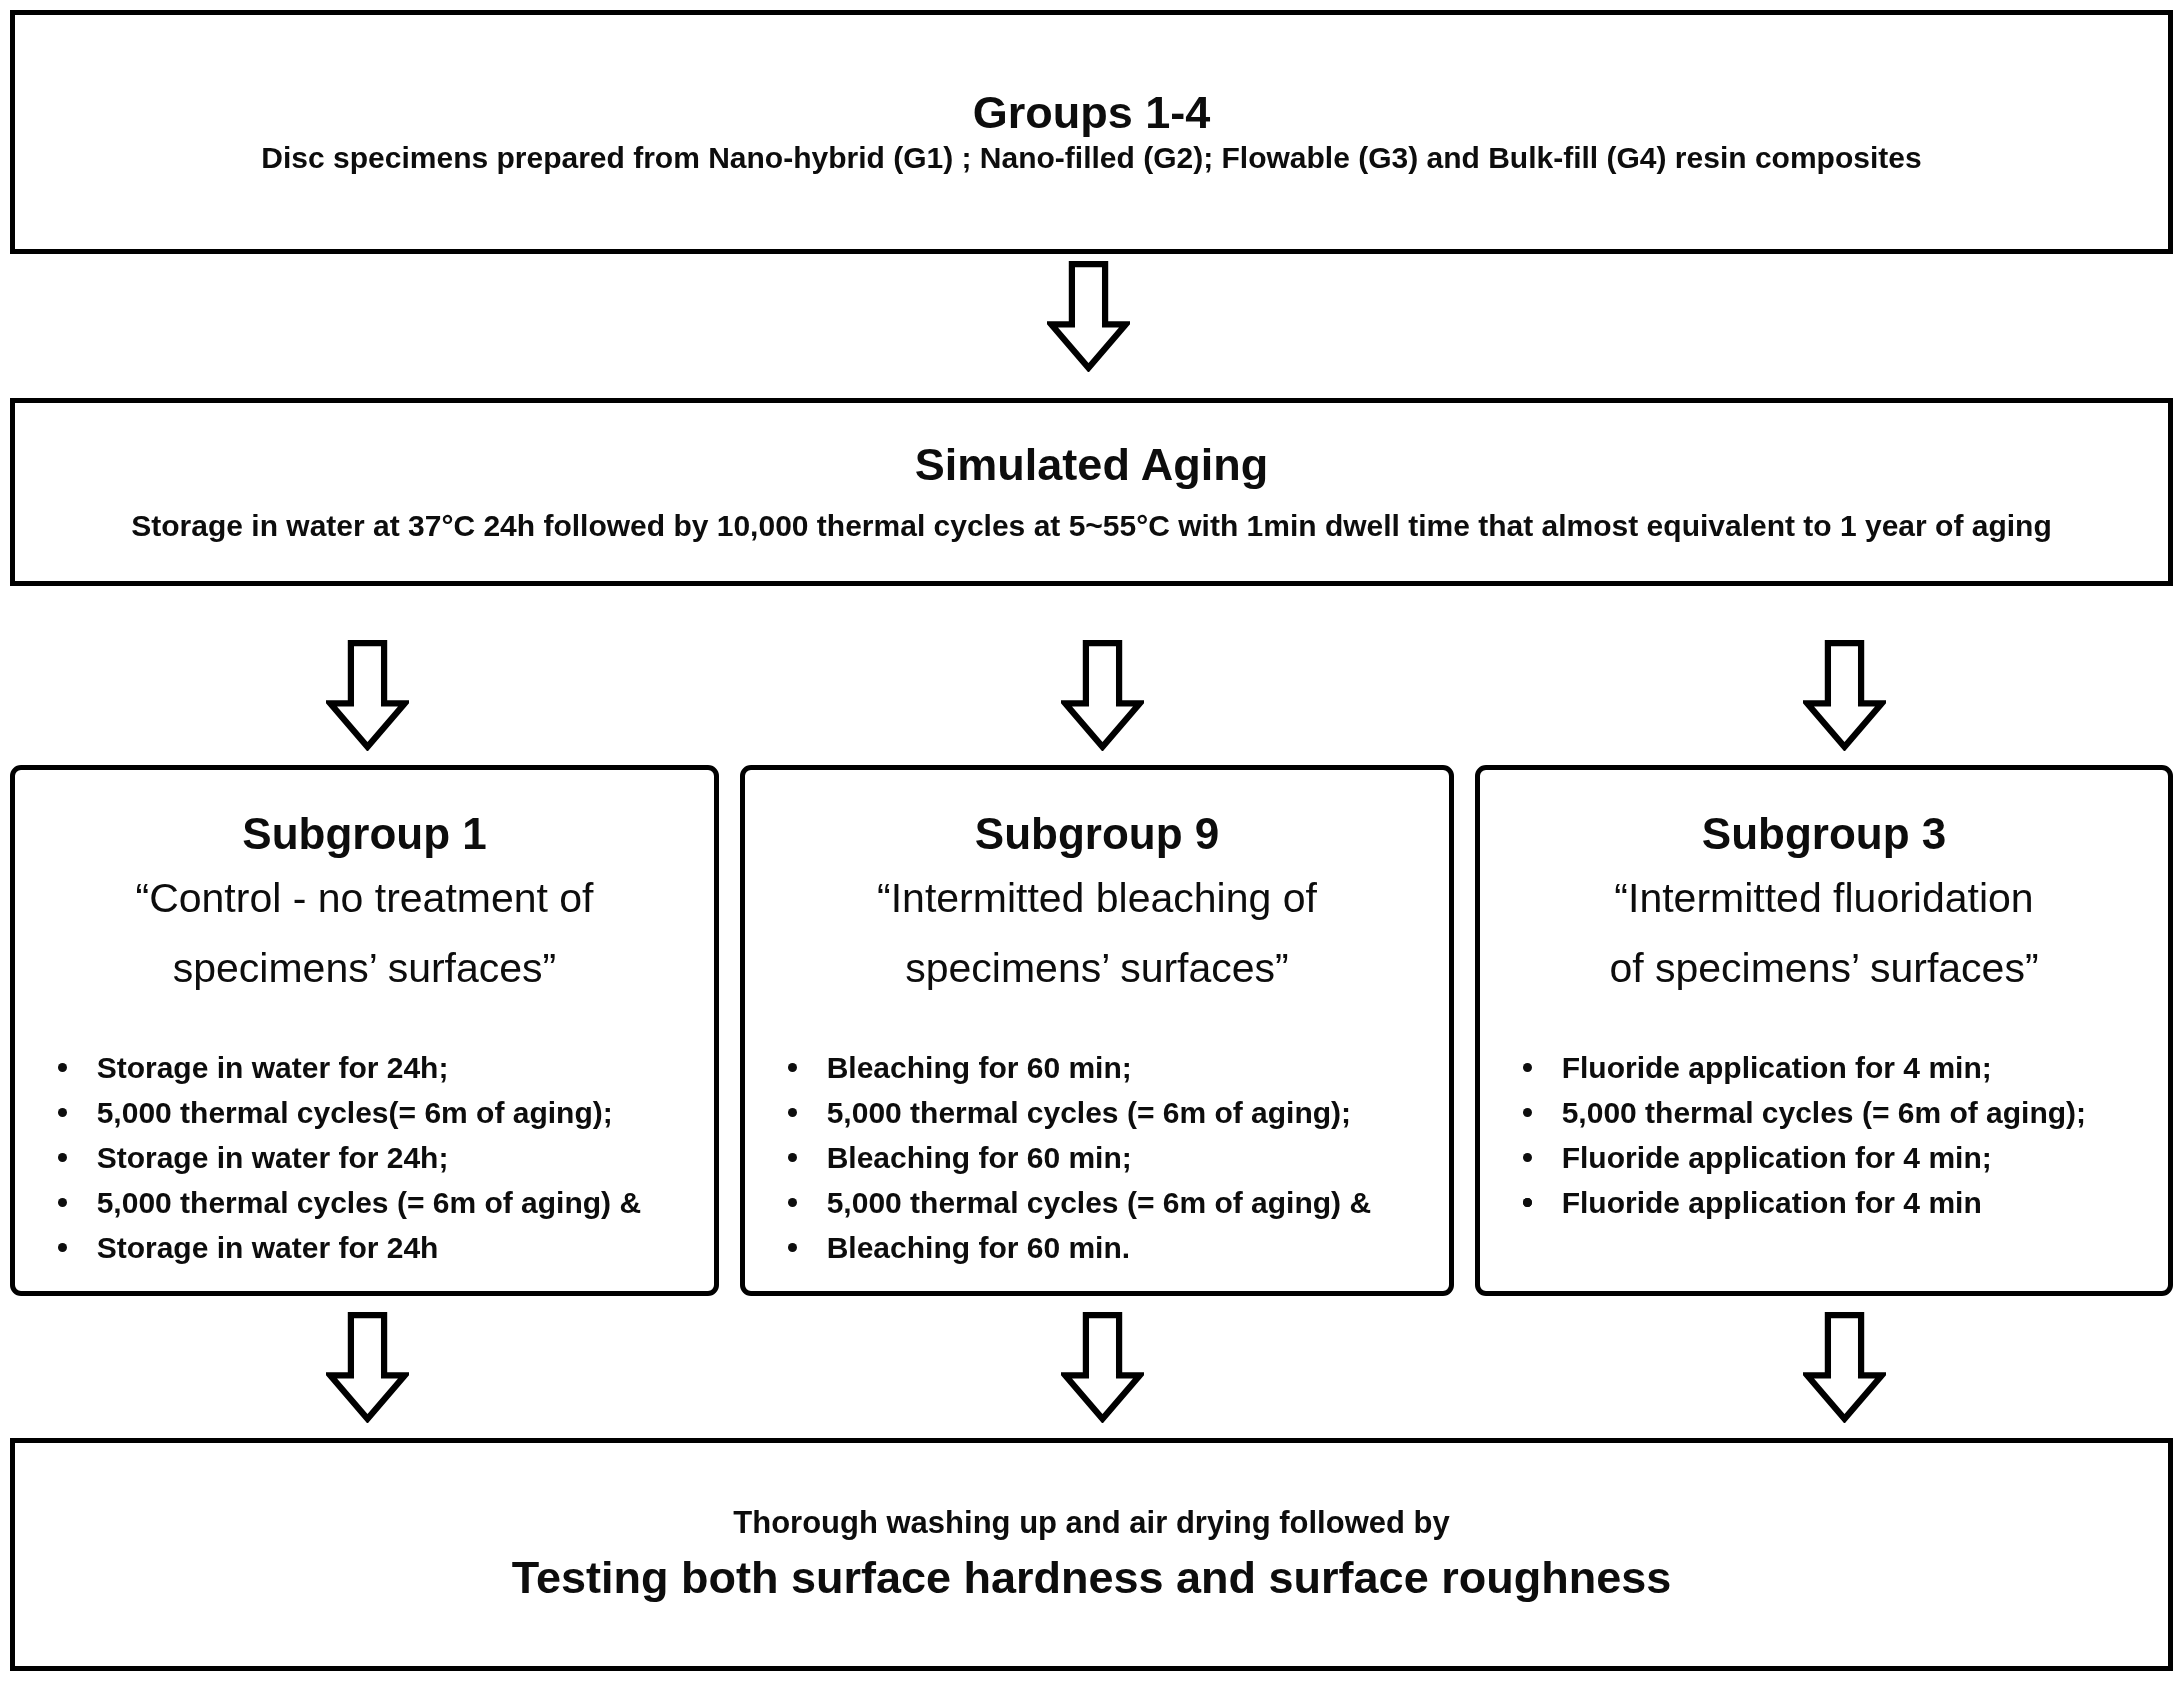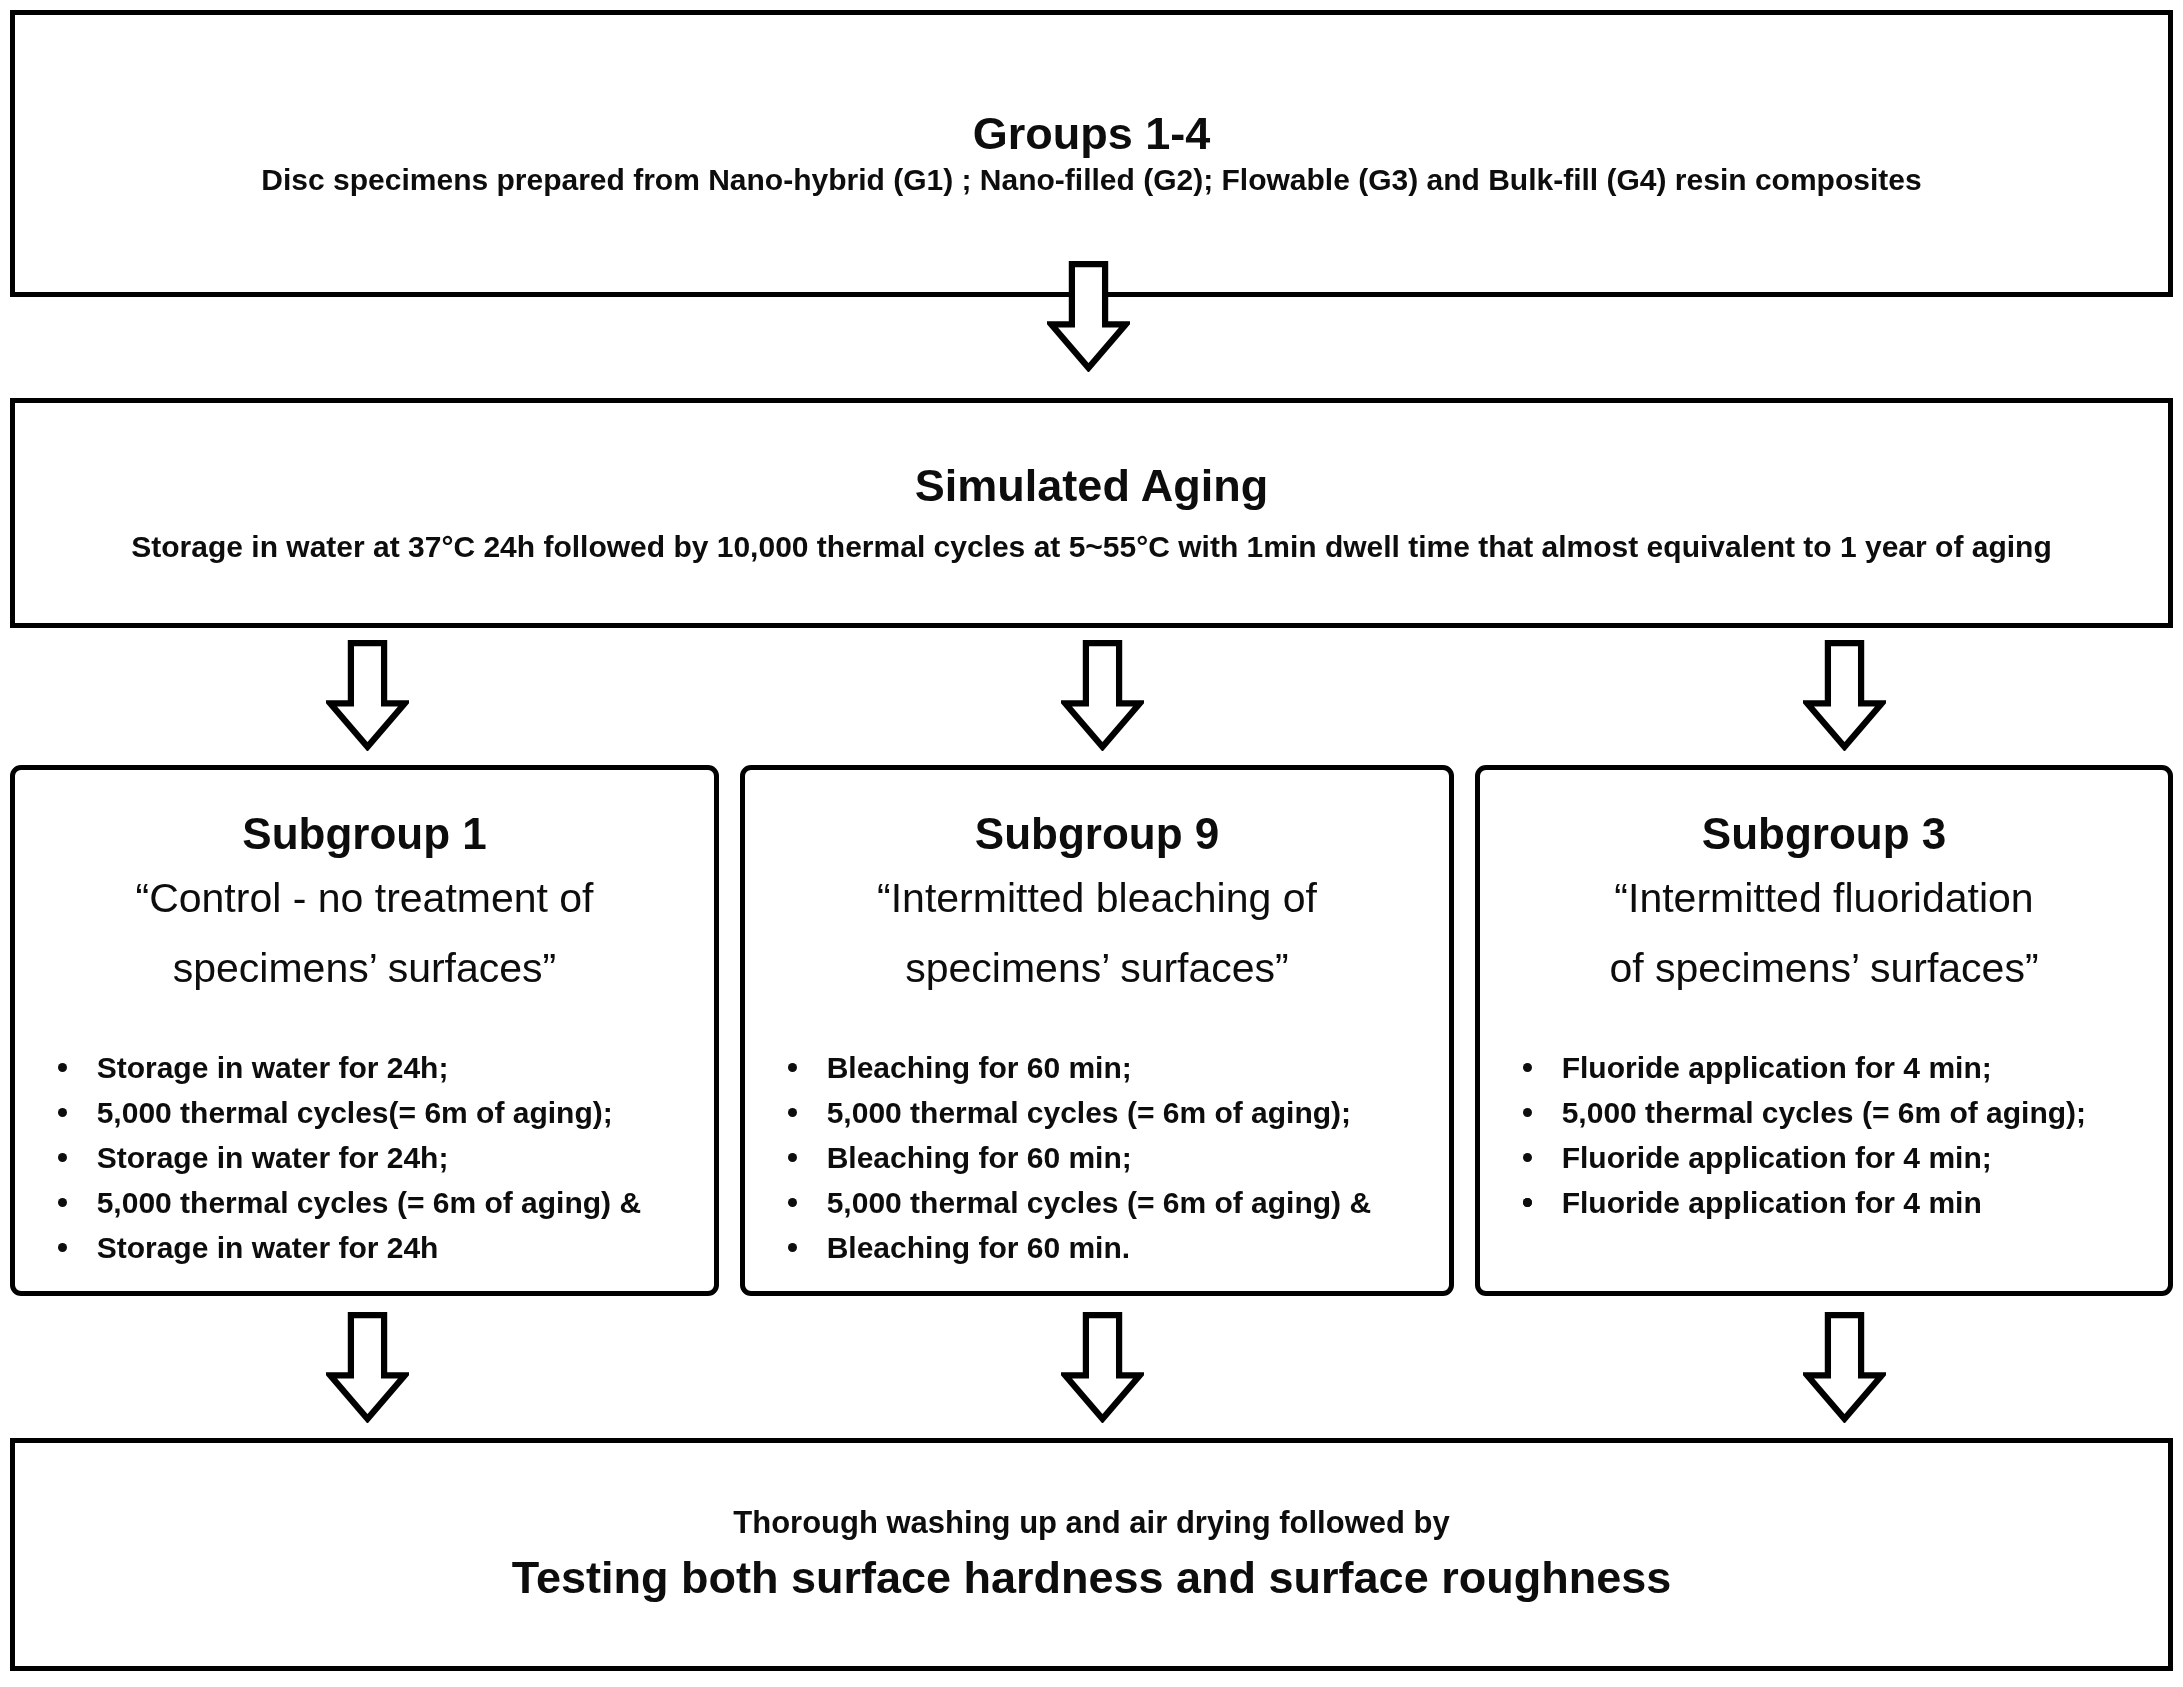--- a/index.html
+++ b/index.html
@@ -26,22 +26,22 @@
   .center-col{
     display:flex;flex-direction:column;justify-content:center;align-items:center;
     text-align:center;
   }
   .box-title{
     font-size:45px;font-weight:700;line-height:1.1;white-space:pre-line;
   }
   .box-sub{
     font-size:30px;font-weight:700;white-space:nowrap;line-height:1.2;
   }
-  #groups-box{top:10px;height:287px;gap:3px;}
-  #aging-box{top:398px;height:230px;gap:18.4px;}
+  #groups-box{top:10px;height:244px;gap:3px;}
+  #aging-box{top:398px;height:188px;gap:18.4px;}
   .subgroup{
     top:765px;height:531px;
     padding:39px 5.7px 0 5.7px;
     text-align:center;
     border-radius:11px;
   }
   .subgroup h2{
     font-size:44px;font-weight:700;line-height:1.12;
   }
   .quote{

